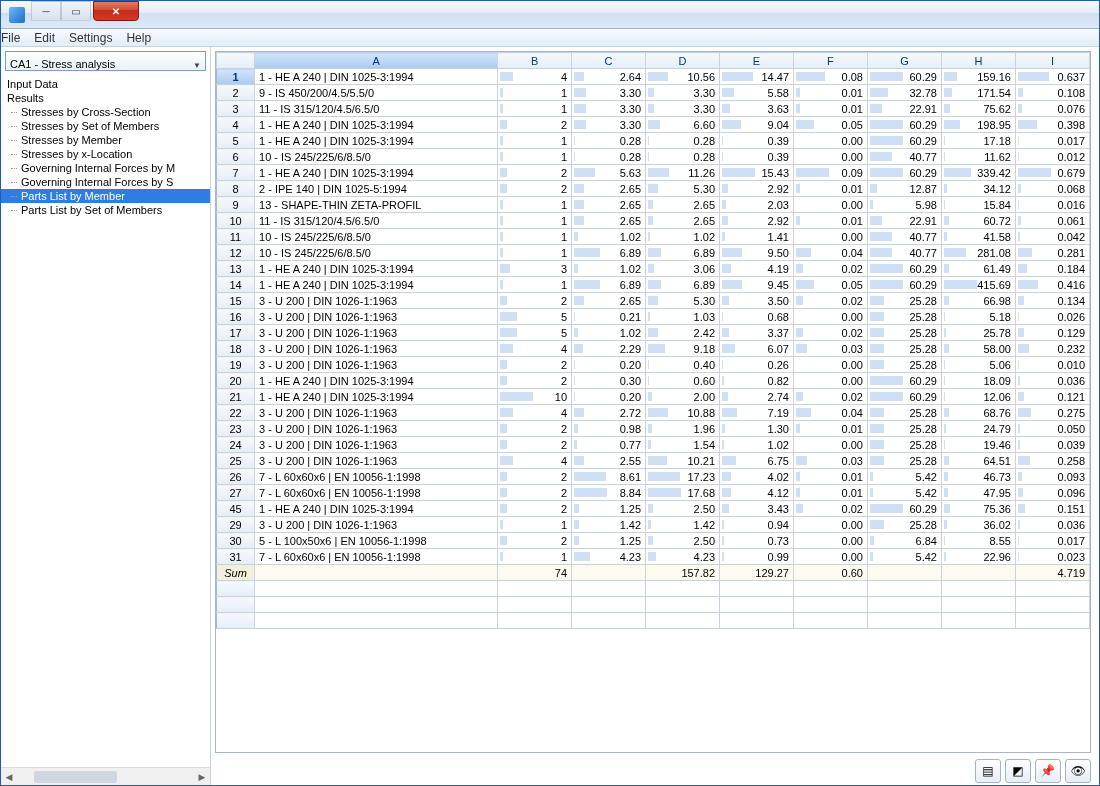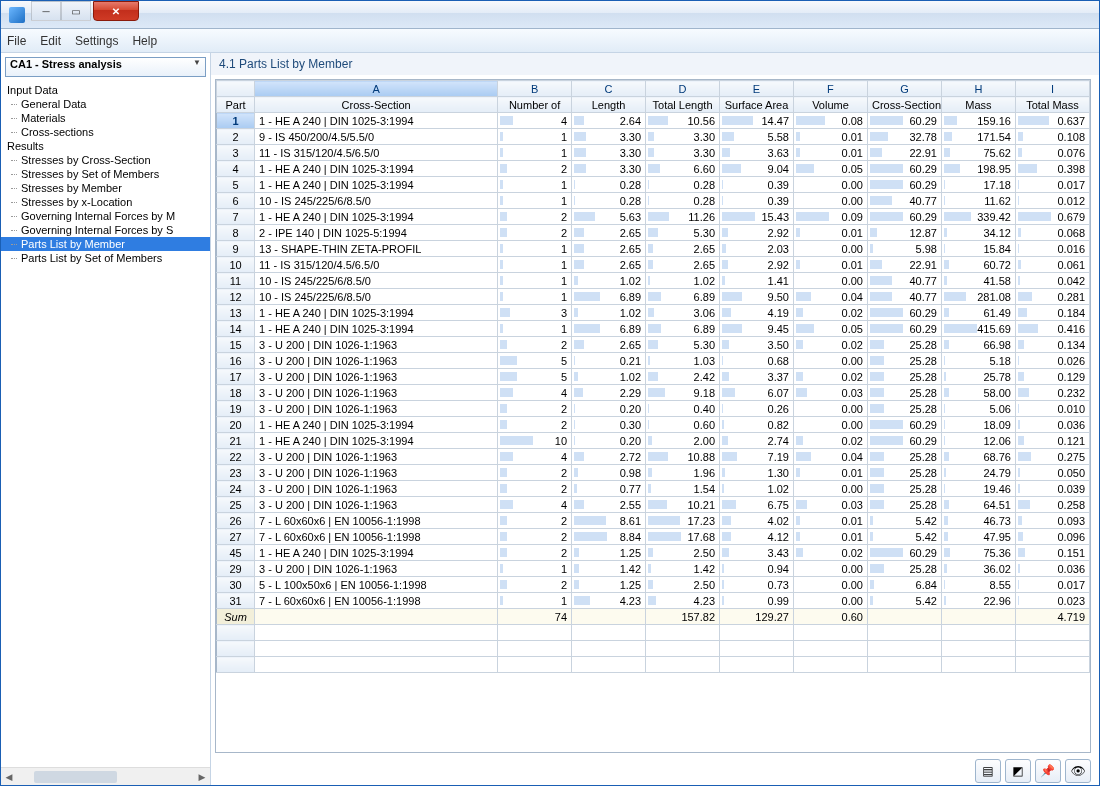--- a/index.html
+++ b/index.html
@@ -40,41 +40,41 @@
   }
   .titlebar .btn-close {
     width: 46px; height: 20px; margin-right: 2px;
     background: linear-gradient(to bottom, #e67a6c 0%, #d64830 45%, #c22e1c 46%, #cf3a25 100%);
     color: #fff; font-weight: bold; border-radius: 0 0 4px 4px;
     border-color: #8a1a0b;
   }
   .titlebar .group-mm { display:flex; border-radius: 0 0 4px 4px; overflow:hidden; margin-right:2px;}
   
   .menubar {
-    height: 24px; background: linear-gradient(to bottom, #f7fbff, #e1ecf7);
-    display: flex; align-items: center; padding-left: 6px;
+    height: 18px; background: linear-gradient(to bottom, #f7fbff, #e1ecf7);
+    display: flex; align-items: center; 
     border-bottom: 1px solid #c5d4e5;
   }
   .menubar span { margin-right: 14px; font-size: 12px; color: #333; }
   
   .main {
     flex: 1; display: flex; min-height: 0;
     background: #fff;
   }
   .sidebar {
     width: 210px; border-right: 1px solid #c5d4e5;
     display: flex; flex-direction: column;
     background: #fff;
   }
   .dropdown {
     margin: 4px; height: 20px;
     border: 1px solid #7b9ec4;
     background: linear-gradient(to bottom, #fff, #e9f1fa);
-    display: flex; align-items: flex-start; padding: 0 4px;
-    font-size: 11px; justify-content: space-between; font-weight: bold;
+    display: flex; align-items: flex-end; padding: 0 4px;
+    font-size: 11px; justify-content: space-between;
   }
   .dropdown .arrow { font-size: 8px; color: #444; }
   .tree {
     flex: 1; overflow: hidden; padding: 2px 0;
     font-size: 11px; color: #000;
   }
   .tree .cat { padding: 1px 6px; font-size: 11px; }
   .tree .leaf { padding: 1px 6px 1px 20px; position: relative; white-space: nowrap; overflow: hidden; }
   .tree .leaf::before { content:""; position:absolute; left:10px; top:50%; width:6px; border-top:1px dotted #9a9a9a; }
   .tree .leaf.selected { background: #2f7de1; color: #fff; }
@@ -185,25 +185,20 @@
 
   <div class="main">
 
     <div class="sidebar">
       <div class="dropdown">
         <span>CA1 - Stress analysis</span>
         <span class="arrow">▼</span>
       </div>
       <div class="tree">
         <div class="cat">Input Data</div>
-        <div id="tree-input">
-            <div class="leaf">General Data</div>
-            <div class="leaf">Materials</div>
-            <div class="leaf">Cross-sections</div>
-          </div>
         <div class="cat">Results</div>
         <div id="tree-results">
             <div class="leaf">Stresses by Cross-Section</div>
             <div class="leaf">Stresses by Set of Members</div>
             <div class="leaf">Stresses by Member</div>
             <div class="leaf">Stresses by x-Location</div>
             <div class="leaf">Governing Internal Forces by M</div>
             <div class="leaf">Governing Internal Forces by S</div>
             <div class="leaf selected">Parts List by Member</div>
             <div class="leaf">Parts List by Set of Members</div>
@@ -211,21 +206,20 @@
       </div>
       <div class="sidebar-scroll">
         <div class="ar">◀</div>
           <div class="thumb"></div>
           <div style="flex:1"></div>
           <div class="ar">▶</div>
       </div>
     </div>
 
     <div class="content">
-      <div class="panel-title">4.1 Parts List by Member</div>
 
       <div class="grid-wrap">
         <div class="grid">
           <table>
             <colgroup>
               <col class="col-part">
                 <col class="c-desc">
               <col class="c-num">
                 <col class="c-num">
                 <col class="c-num">
@@ -241,32 +235,20 @@
                   <th class="sel">A</th>
                   <th class="">B</th>
                   <th class="">C</th>
                   <th class="">D</th>
                   <th class="">E</th>
                   <th class="">F</th>
                   <th class="">G</th>
                   <th class="">H</th>
                   <th class="">I</th>
                 </tr>
-              <tr id="hdr-row1">
-                  <th>Part</th>
-                  <th>Cross-Section</th>
-                  <th>Number of</th>
-                  <th>Length</th>
-                  <th>Total Length</th>
-                  <th>Surface Area</th>
-                  <th>Volume</th>
-                  <th>Cross-Section</th>
-                  <th>Mass</th>
-                  <th>Total Mass</th>
-                </tr>
             </thead>
             <tbody id="grid-body">
                 <tr>
                   <td class="rownum sel">1</td>
                   <td class="desc">1 - HE A 240 | DIN 1025-3:1994</td>
                   <td class="num"><div class="bar" style="width:18%"></div><span>4</span></td>
                   <td class="num"><div class="bar" style="width:13.438914027149321%"></div><span>2.64</span></td>
                   <td class="num"><div class="bar" style="width:26.877828054298643%"></div><span>10.56</span></td>
                   <td class="num"><div class="bar" style="width:42.200259235256%"></div><span>14.47</span></td>
                   <td class="num"><div class="bar" style="width:40.00000000000001%"></div><span>0.08</span></td>

